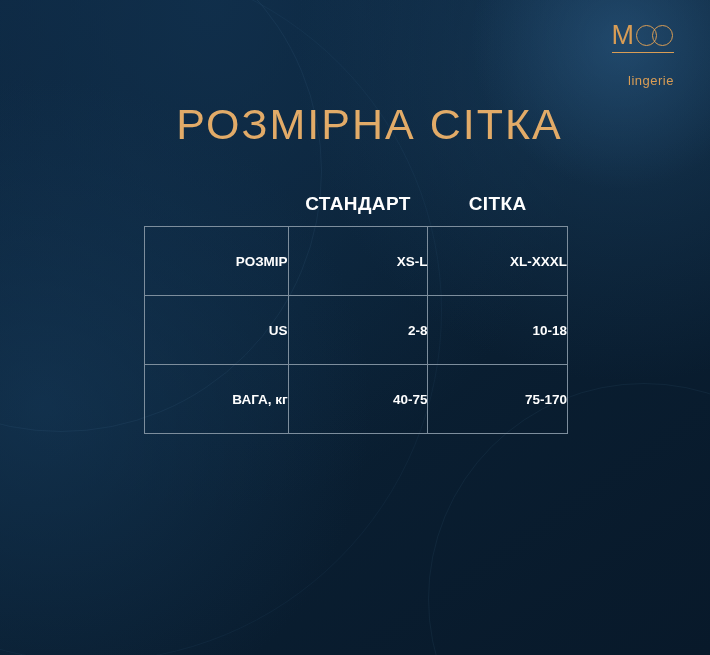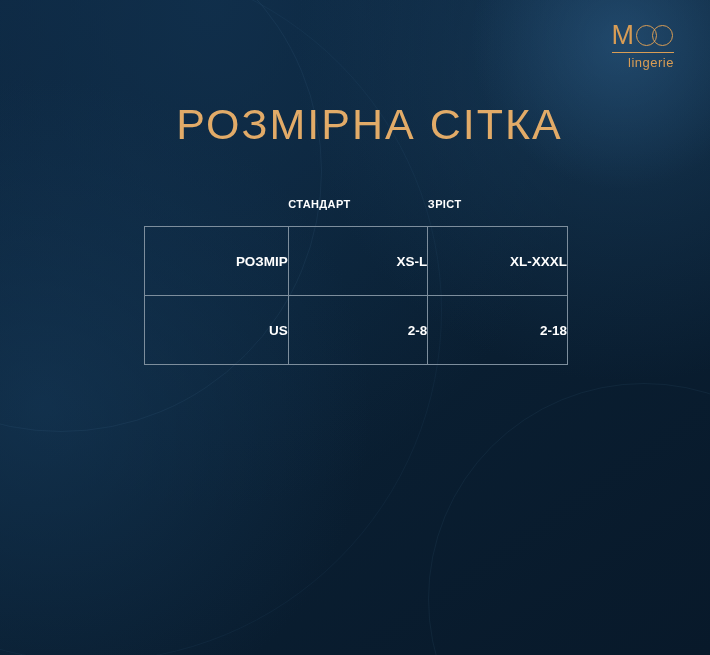--- a/index.html
+++ b/index.html
@@ -70,21 +70,21 @@
     display: inline-block;
     width: 19px;
     height: 19px;
     border: 1.6px solid #d99d55;
     border-radius: 50%;
   }
   .ring.second { margin-left: -5px; }
   .brand-sub {
     font-size: 13px;
     color: #d99d55;
-    margin-top: 2px;
+    margin-top: 20px;
     letter-spacing: 0.5px;
   }
 
   
   .title {
     position: absolute;
     left: 0; right: 0;
     top: 100px;
     text-align: center;
     color: #e2ab68;
@@ -112,21 +112,22 @@
     font-weight: bold;
     color: #ffffff;
     padding: 0 0 0 20px;
     height: 68px;
     vertical-align: middle;
   }
   table.grid thead th {
     height: 44px;
     border: none;
     padding-left: 0;
-    font-size: 11px;
+    text-align: center;
+    font-size: 19px;
     letter-spacing: 0.4px;
   }
   table.grid thead th.blank { width: 144px; }
   table.grid tbody td {
     border: 1px solid #7d8e9d;
     text-align: right;
   }
   table.grid col.c1 { width: 144px; }
   table.grid col.c2 { width: 140px; }
   table.grid col.c3 { width: 140px; }
@@ -157,30 +158,35 @@
     <table class="grid">
       <colgroup>
         <col class="c1">
           <col class="c2">
           <col class="c3">
       </colgroup>
       <thead>
         <tr>
           <th class="blank"></th>
           <th>СТАНДАРТ</th>
-          <th>ЗРІСТ</th>
+          <th>СІТКА</th>
         </tr>
       </thead>
       <tbody>
         <tr>
           <td>РОЗМІР</td>
           <td>XS-L</td>
           <td>XL-XXXL</td>
         </tr>
         <tr>
           <td>US</td>
           <td>2-8</td>
-          <td>2-18</td>
+          <td>10-18</td>
+        </tr>
+        <tr>
+          <td>ВАГА, кг</td>
+          <td>40-75</td>
+          <td>75-170</td>
         </tr>
       </tbody>
     </table>
   </div>
 </div>
 
 </body></html>

